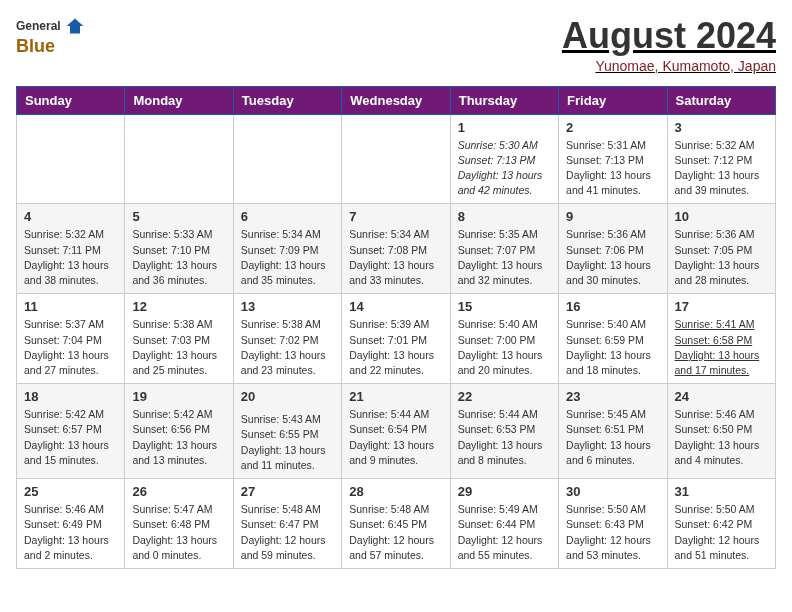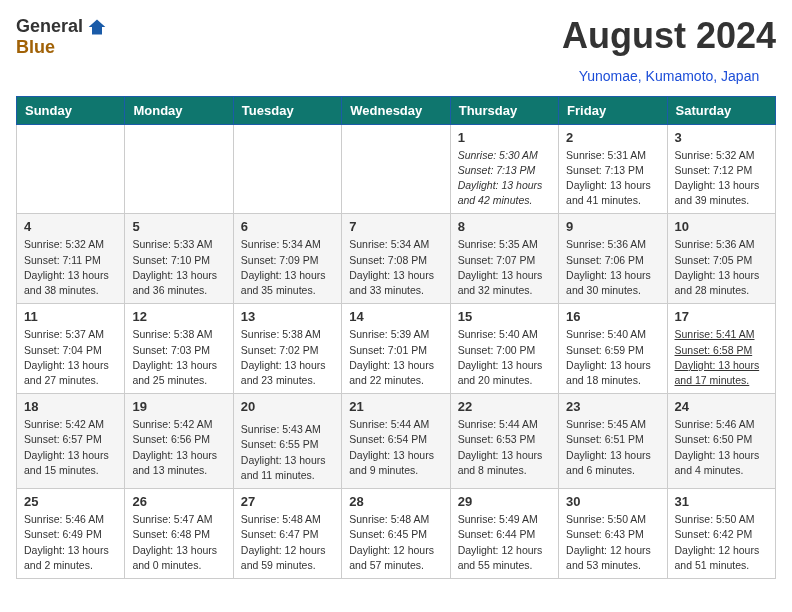--- a/index.html
+++ b/index.html
@@ -20,55 +20,56 @@
       display: flex;
       flex-direction: column;
       align-items: flex-start;
     }
     .logo-text {
       display: flex;
       align-items: center;
       gap: 2px;
     }
     .logo-general {
-      font-size: 18px;
+      font-size: 12px;
       font-weight: bold;
       color: #333;
     }
     .logo-blue {
       font-size: 18px;
       font-weight: bold;
       color: #a16207;
     }
     .logo-icon {
       width: 20px;
       height: 20px;
       margin-left: 2px;
     }
     .title-area {
-      text-align: center;
+      text-align: right;
+      text-decoration: underline;
     }
     .month-title {
       font-size: 36px;
       font-weight: bold;
       color: #333;
       line-height: 1.1;
     }
     .location {
       font-size: 14px;
-      color: #1d4ed8;
-      margin-top: 12px;
+      color: #7f1d1d;
+      margin-top: 2px;
     }
     .calendar-table {
       width: 100%;
       border-collapse: collapse;
       border: 1px solid #ccc;
     }
     .calendar-table th {
-      background-color: #0f766e;
+      background-color: #701a75;
       color: #fff;
       text-align: left;
       padding: 6px 8px;
       font-size: 13px;
       font-weight: bold;
       border: 1px solid #1a5ba8;
     }
     .calendar-table td {
       vertical-align: top;
       padding: 5px 7px;

